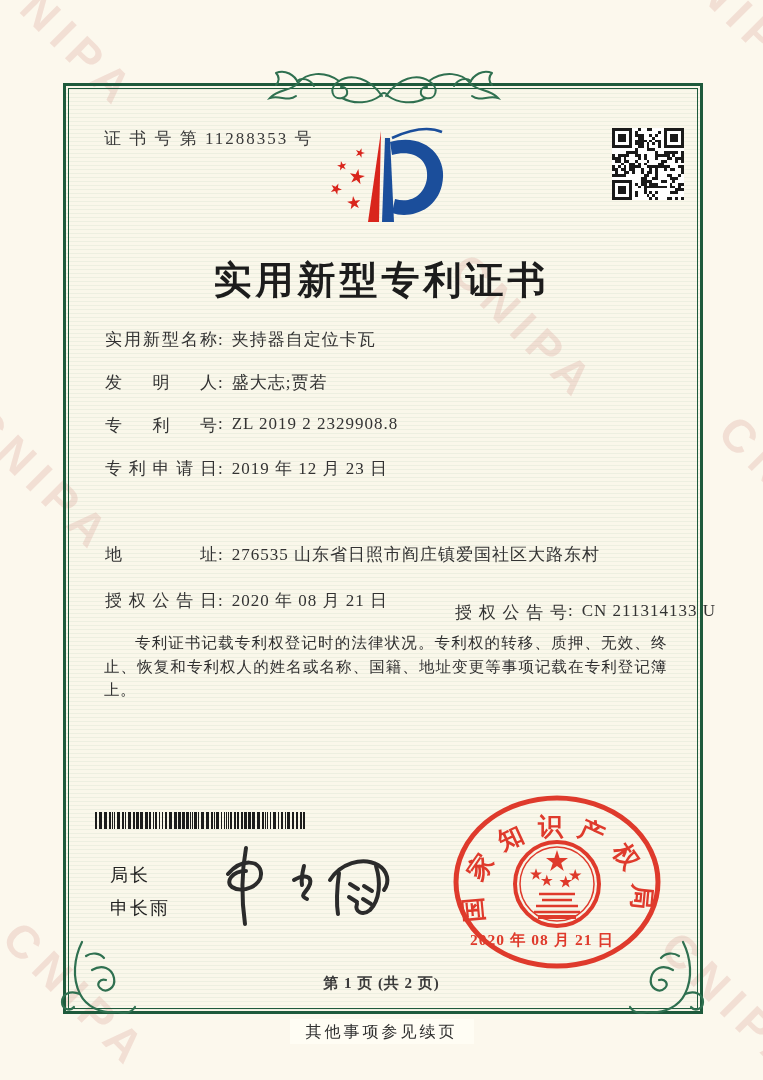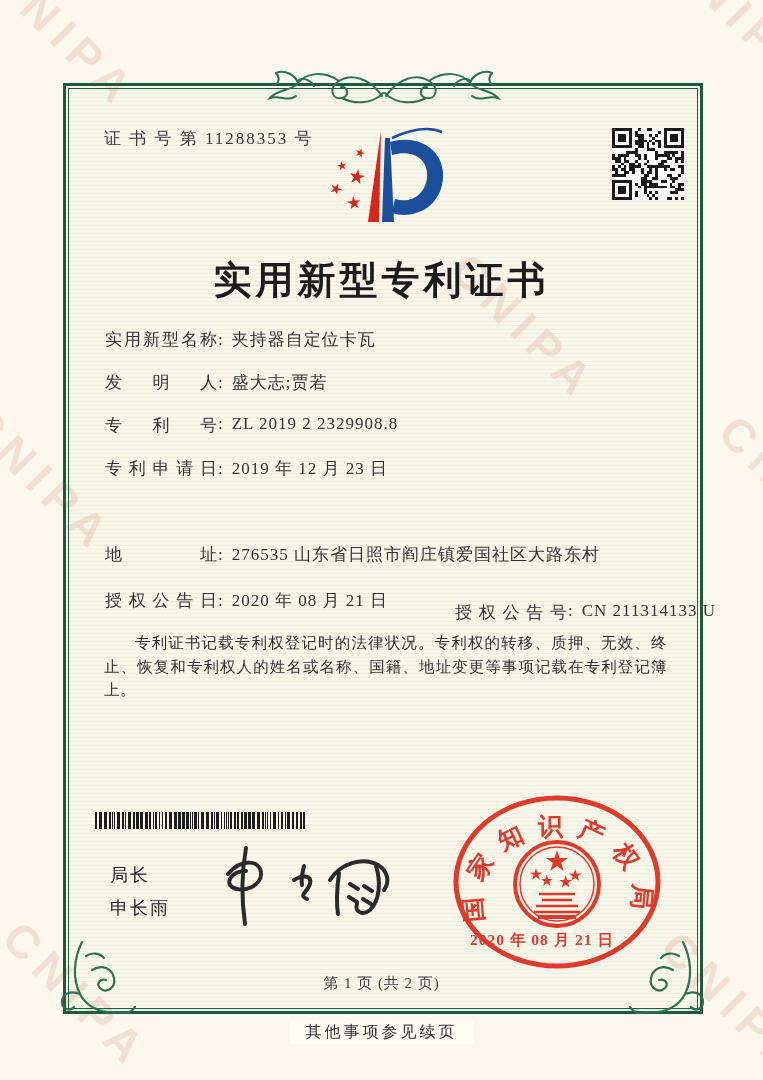--- a/index.html
+++ b/index.html
@@ -61,21 +61,21 @@
   .barcode{position:absolute; left:95px; top:812px; width:212px; height:17px; z-index:4; display:flex; align-items:stretch;}
   .barcode .bar{background:#1c1c1c;}
   .barcode .gap{background:transparent;}
   
   .signer-title{position:absolute; left:110px; top:863px; z-index:4; font-size:18px; color:#222; letter-spacing:2px;}
   .signer-name{position:absolute; left:110px; top:896px; z-index:4; font-size:18px; color:#222; letter-spacing:2px;}
   .signature-svg{position:absolute; left:212px; top:840px; z-index:5;}
   
   .seal{position:absolute; left:446px; top:772px; z-index:6; opacity:.92;}
   
-  .page-num{position:absolute; left:0; top:974px; width:100%; text-align:center; z-index:4; font-size:15px; color:#3a3a3a; letter-spacing:1px;}
+  .page-num{position:absolute; left:0; top:974px; width:100%; text-align:center; z-index:4; font-size:15px; color:#3a3a3a; letter-spacing:1px;font-weight:bold;}
   .footer-note{
     position:absolute; left:0; top:1022px; width:100%; text-align:center; z-index:4;
     font-size:16px; color:#2f2f2f; letter-spacing:3px;
   }
   .footer-note span{background:#fffdf4; padding:4px 16px;}
   .logo-svg{position:absolute; left:322px; top:118px; z-index:4;}
   .qr{position:absolute; left:612px; top:128px; z-index:4;}
 </style>
 </head>
 <body>

